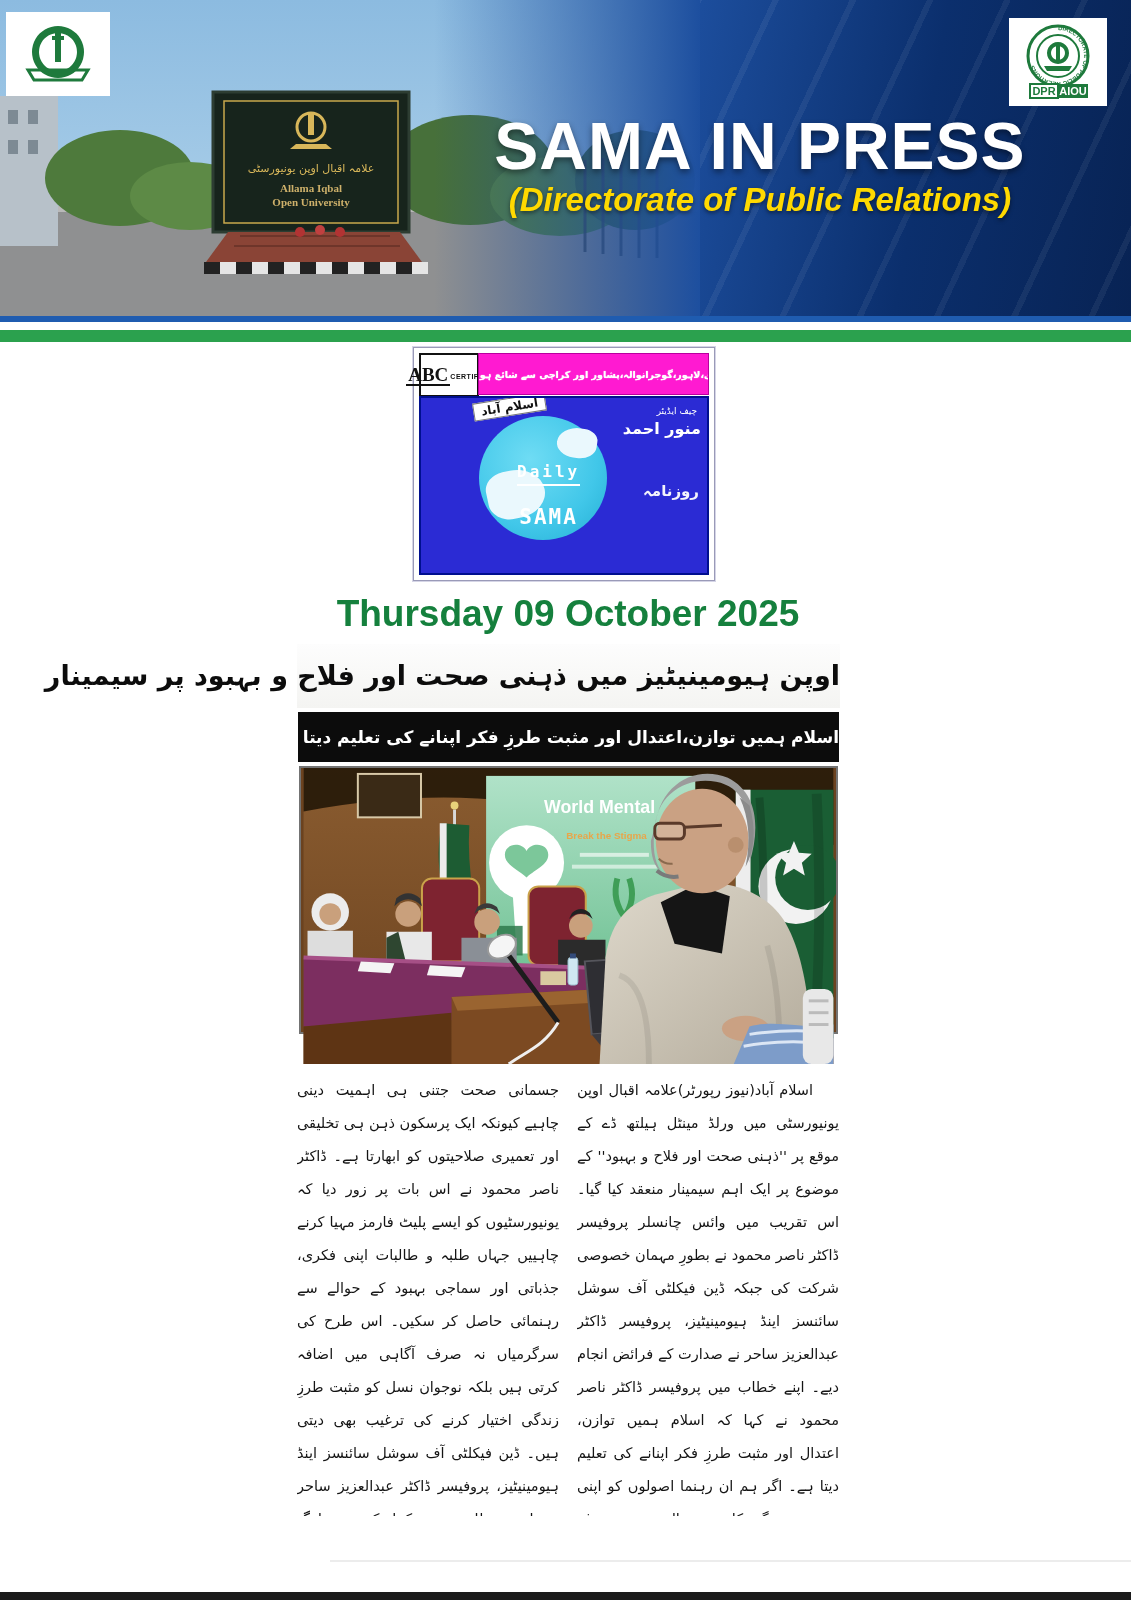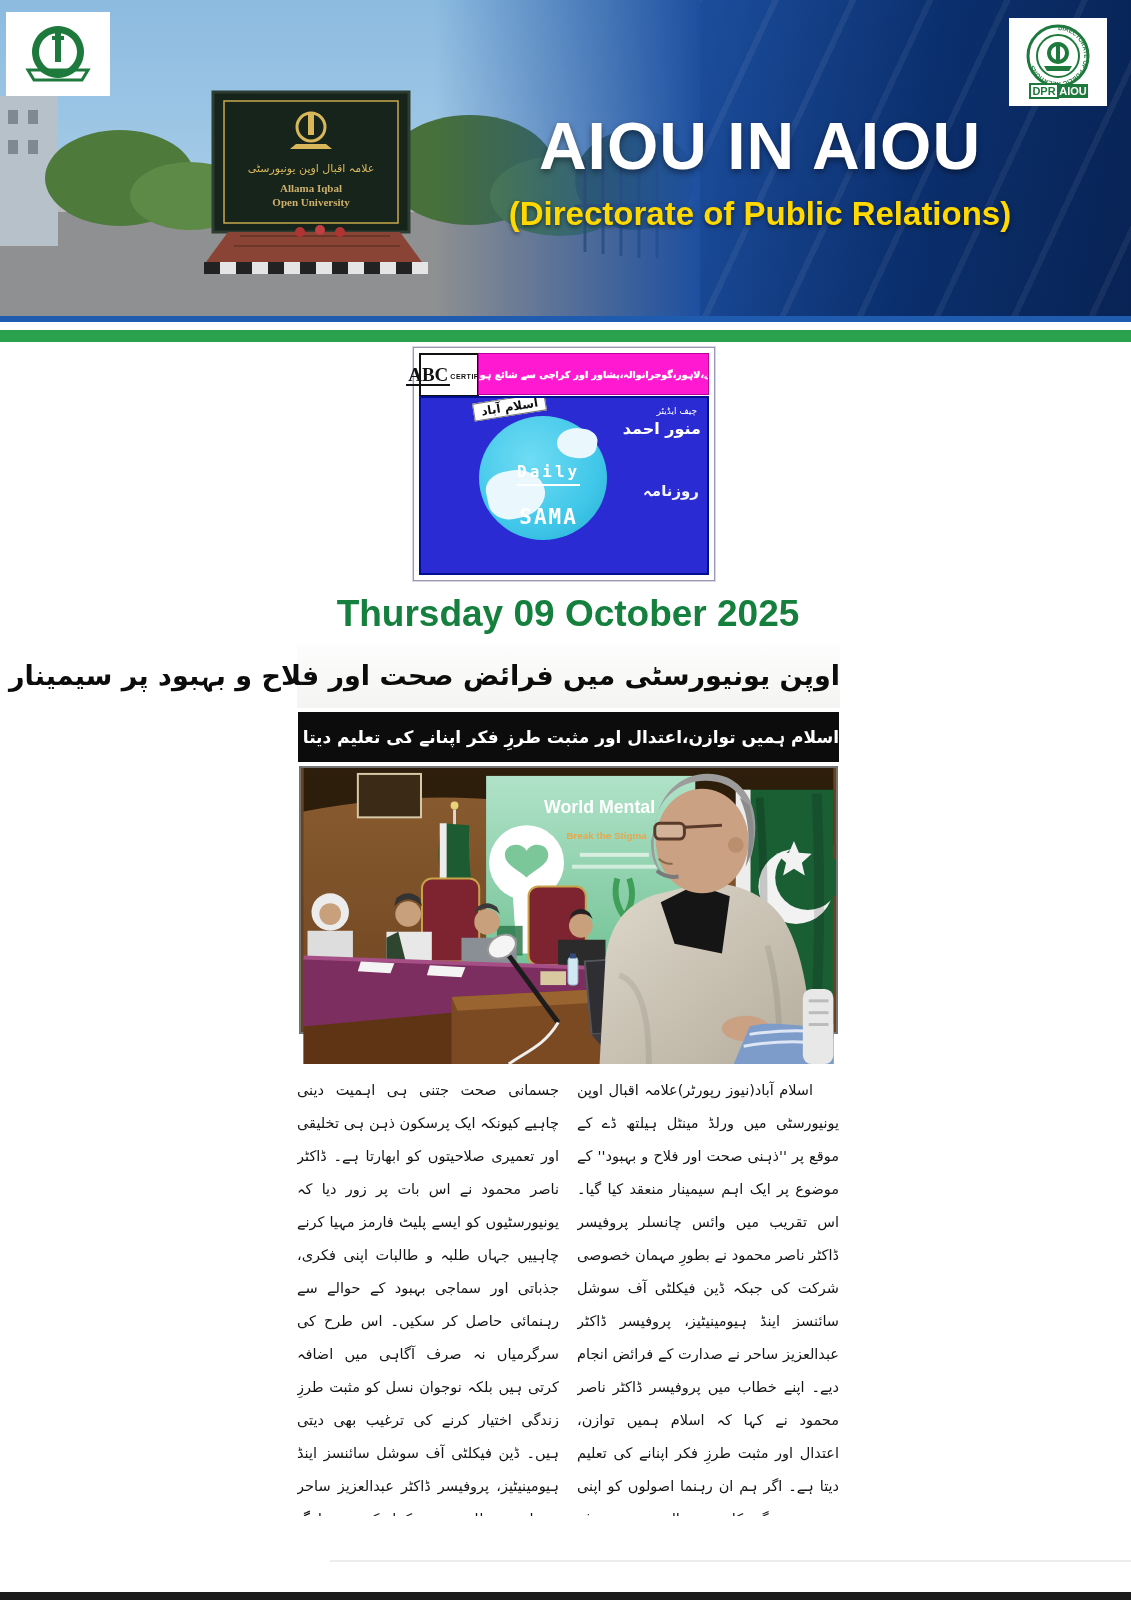--- a/index.html
+++ b/index.html
@@ -21,22 +21,23 @@
   .banner-photo{position:absolute;left:0;top:0;}
   .corner-logo{position:absolute;background:#fff;display:flex;align-items:center;justify-content:center;}
   .logo-left{left:6px;top:12px;width:104px;height:84px;}
   .logo-right{right:24px;top:18px;width:98px;height:88px;flex-direction:column;}
   .banner-titles{position:absolute;left:470px;top:112px;width:580px;text-align:center;}
   .banner-title{
     color:#ffffff;font-size:66px;font-weight:800;letter-spacing:1px;line-height:1.05;
     text-shadow:0 3px 6px rgba(0,0,0,.45);white-space:nowrap;
   }
   .banner-subtitle{
-    margin-top:14px;color:#ffd900;font-size:33px;font-weight:600;white-space:nowrap;
+    color:#ffd900;font-size:33px;font-weight:600;white-space:nowrap;
     text-shadow:0 2px 4px rgba(0,0,0,.5);
+    font-style:italic;
   }
   .stripe{position:absolute;left:0;width:1131px;}
   .stripe.blue{top:316px;height:6px;background:#1f5cb0;}
   .stripe.white{top:322px;height:8px;background:#ffffff;}
   .stripe.green{top:330px;height:12px;background:#2ba14e;}
 
   
   .masthead{
     position:absolute;left:413px;top:347px;width:300px;height:232px;
     background:#ffffff;border:1px solid #9a9ab8;box-shadow:0 0 0 1px #d5d5e6;
@@ -223,21 +224,21 @@
         <g>
           <rect x="14" y="62" width="28" height="14" fill="#ffffff" stroke="#1e7a3c" stroke-width="2"></rect>
           <text x="28" y="73" text-anchor="middle" font-size="11" font-weight="bold" fill="#1e7a3c" font-family="Liberation Sans, sans-serif">DPR</text>
           <rect x="42" y="62" width="30" height="14" fill="#1e7a3c"></rect>
           <text x="57" y="73" text-anchor="middle" font-size="11" font-weight="bold" fill="#ffffff" font-family="Liberation Sans, sans-serif">AIOU</text>
         </g>
       </svg>
     </div>
 
     <div class="banner-titles">
-      <div class="banner-title">AIOU IN AIOU</div>
+      <div class="banner-title">SAMA IN PRESS</div>
       <div class="banner-subtitle">(Directorate of Public Relations)</div>
     </div>
   </div>
   <div class="stripe blue"></div>
   <div class="stripe white"></div>
   <div class="stripe green"></div>
 
   <div class="masthead">
     <div class="abc-box">
       <div class="abc-top">ABC</div>
@@ -256,21 +257,21 @@
         <div class="globe-word2">SAMA</div>
       </div>
       <div class="city-label">اسلام آباد</div>
       <div class="chief-label">چیف ایڈیٹر</div>
       <div class="chief-name">منور احمد</div>
       <div class="daily-word">روزنامہ</div>
     </div>
   </div>
 
   <div class="date-line">Thursday 09 October 2025</div>
-  <div class="headline">اوپن یونیورسٹی میں فرائض صحت اور فلاح و بہبود پر سیمینار</div>
+  <div class="headline">اوپن ہیومینیٹیز میں ذہنی صحت اور فلاح و بہبود پر سیمینار</div>
   <div class="subheadline">اسلام ہمیں توازن،اعتدال اور مثبت طرزِ فکر اپنانے کی تعلیم دیتا ہے،ڈاکٹر ناصر</div>
 
   <div class="photo-frame">
     <svg width="535" height="296" viewBox="0 0 537 300">
       <defs>
         <linearGradient id="wood" x1="0" y1="0" x2="0" y2="1">
           <stop offset="0" stop-color="#8a5c30"></stop>
             <stop offset="1" stop-color="#6b421f"></stop>
         </linearGradient>
         <linearGradient id="ban" x1="0" y1="0" x2="0" y2="1">

